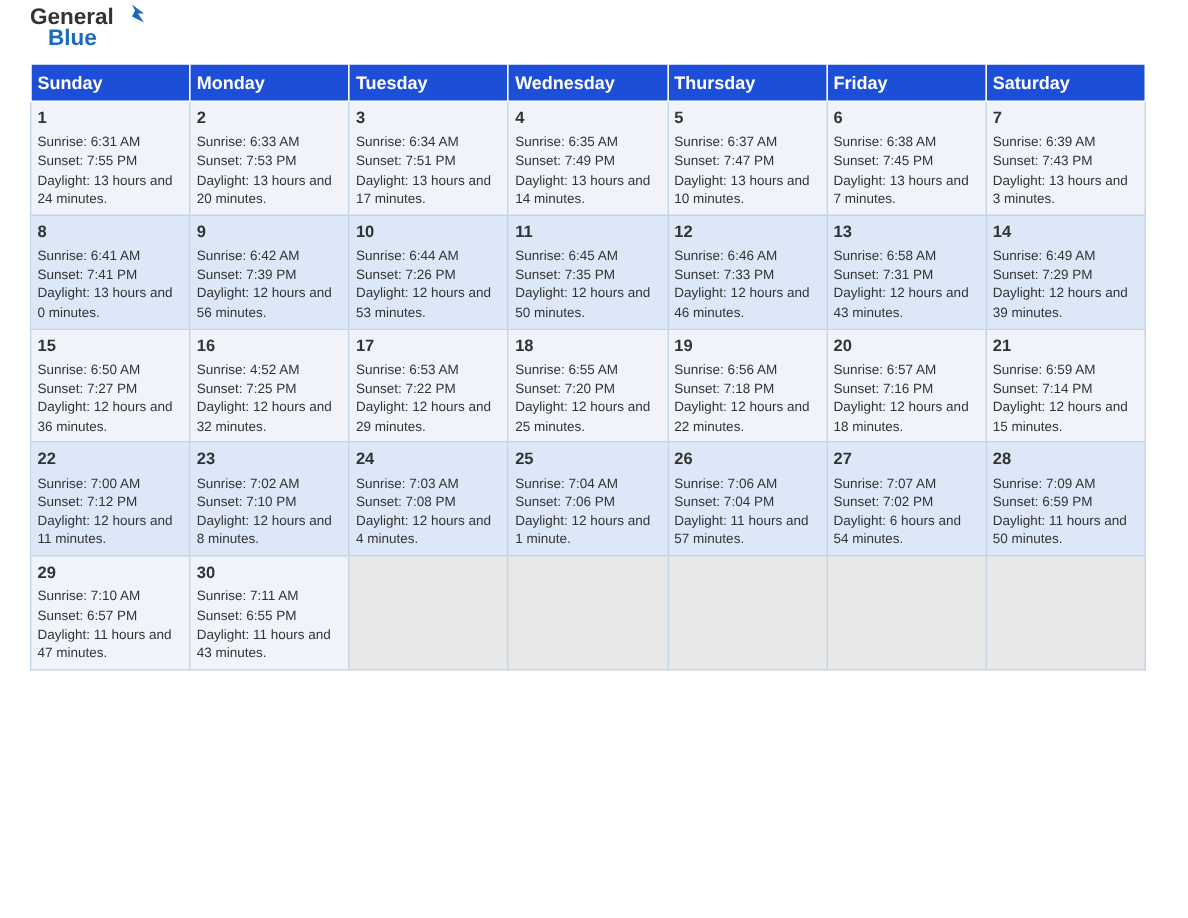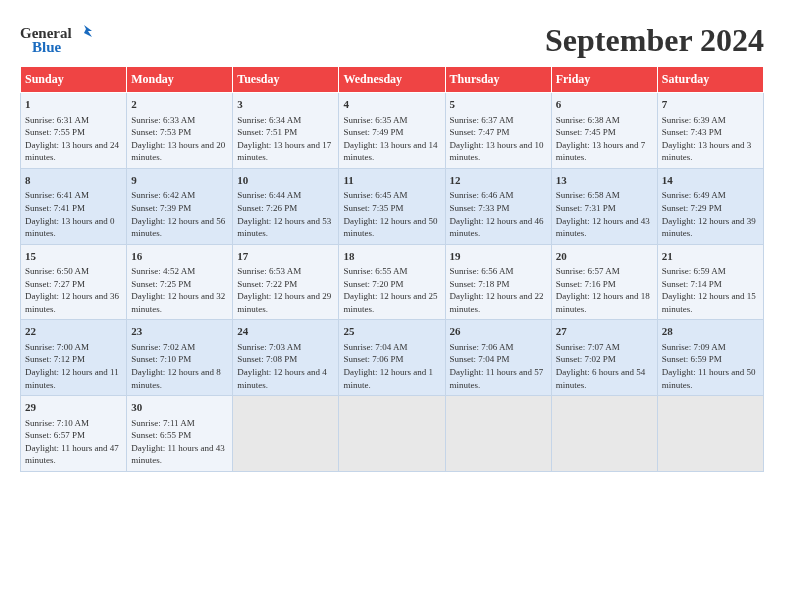--- a/index.html
+++ b/index.html
@@ -5,22 +5,21 @@
     * { margin: 0; padding: 0; box-sizing: border-box; }
     body {
       font-family: Arial, sans-serif;
       background: #fff;
       width: 792px;
       height: 612px;
       overflow: hidden;
     }
     .page {
       width: 784px;
-      padding: 23px 20px 10px 20px;
-      font-family: Liberation Serif, serif;
+      padding: 1px 20px 10px 20px;
     }
     .header-row {
       display: flex;
       justify-content: space-between;
       align-items: flex-start;
       margin-bottom: 8px;
     }
     .logo {
       display: flex;
       align-items: center;
@@ -38,21 +37,21 @@
     .subtitle {
       font-size: 14px;
       color: #555;
     }
     table {
       width: 100%;
       border-collapse: collapse;
       table-layout: fixed;
     }
     thead tr {
-      background-color: #ef4444;
+      background-color: #1d4ed8;
     }
     thead th {
       color: #fff;
       font-size: 12px;
       font-weight: bold;
       padding: 5px 4px;
       text-align: left;
       border: 1px solid #fff;
     }
     tbody tr {
@@ -91,21 +90,20 @@
     <div style="display:flex;align-items:center;gap:2px">
       <span style="font-size:15px;font-weight:bold;color:#333;">General</span>
       <svg width="20" height="20" viewBox="0 0 20 20">
         <polygon points="10,2 18,8 14,8 18,14 10,10 12,6" fill="#1a6bbf"></polygon>
       </svg>
     </div>
     <span style="font-size:15px;font-weight:bold;color:#1a6bbf;margin-top:-4px;margin-left:12px;">Blue</span>
   </div>
 </div>
     <div class="title-block">
-      <div class="main-title">September 2024</div>
     </div>
   </div>
 
   <table>
     <thead>
       <tr>
         <th>Sunday</th>
         <th>Monday</th>
         <th>Tuesday</th>
         <th>Wednesday</th>

